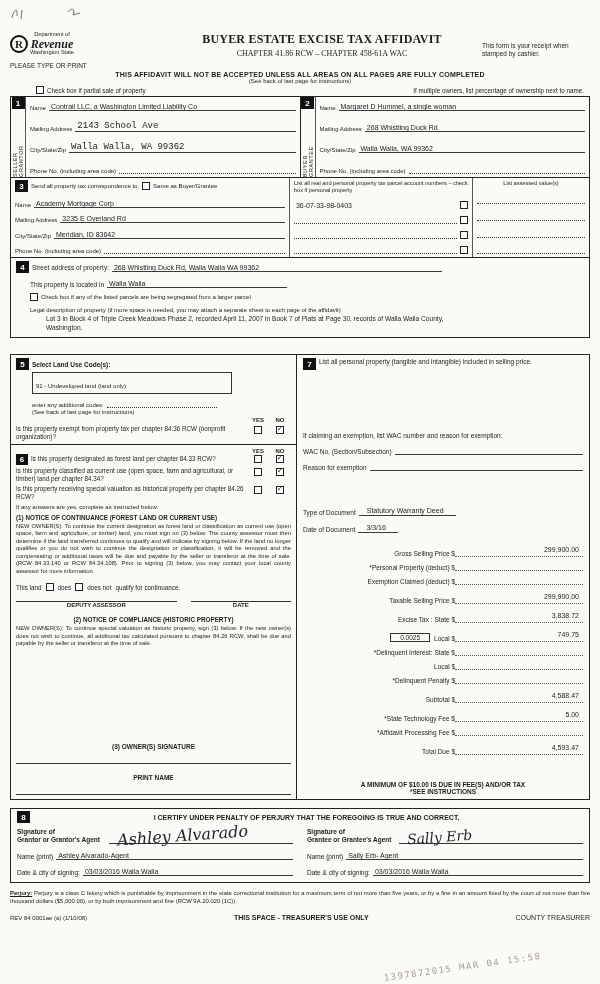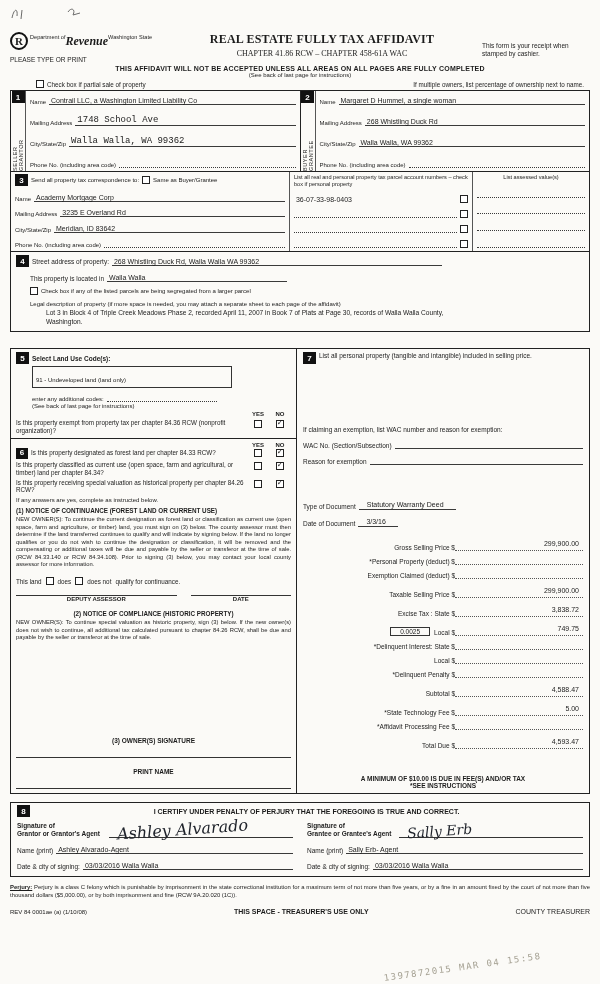--- a/index.html
+++ b/index.html
@@ -22,21 +22,21 @@
   .fill { font-size:7px; }
   .fillmono { font-family:"Liberation Mono", monospace; font-size:9px; }
 
   
   .scribbles { position:absolute; top:4px; left:8px; opacity:.75; }
   .hdr { display:flex; margin-top:26px; }
   .logo { width:152px; }
   .logorow { display:flex; align-items:center; gap:2px; }
   .logocircle { width:18px; height:18px; border:2px solid #111; border-radius:50%; display:flex;
                 align-items:center; justify-content:center; font-weight:bold; font-size:11px; font-family:"Liberation Serif",serif; }
-  .logotxt { display:flex; flex-direction:row; line-height:1.05; }
+  .logotxt { display:flex; flex-direction:column; line-height:1.05;align-items:center; }
   .ptp { margin-top:6px; font-size:6.5px; }
   .titleblock { flex:1; text-align:center; }
   .title { font-family:"Liberation Serif", serif; font-weight:bold; font-size:12px; letter-spacing:.2px; }
   .chapter { font-family:"Liberation Serif", serif; font-size:8px; margin-top:2px; }
   .receipt { width:108px; font-size:6.5px; line-height:1.25; padding-top:10px; }
   .warning { text-align:center; font-size:7px; font-weight:bold; margin-top:2px; letter-spacing:.2px; }
   .seeback { text-align:center; font-size:6px; }
   .partialrow { display:flex; align-items:center; gap:3px; margin:2px 0 2px 26px; font-size:6.3px; }
   .partialrow .right { margin-left:auto; margin-right:6px; }
 
@@ -127,21 +127,21 @@
         <div class="logocircle">R</div>
         <div class="logotxt">
           <span class="l55">Department of</span>
           <span class="b serif" style="font-size:12px; font-style:italic;">Revenue</span>
           <span class="l55">Washington State</span>
         </div>
       </div>
       <div class="ptp">PLEASE TYPE OR PRINT</div>
     </div>
     <div class="titleblock">
-      <div class="title">REAL ESTATE FULLY TAX AFFIDAVIT</div>
+      <div class="title">BUYER ESTATE EXCISE TAX AFFIDAVIT</div>
       <div class="chapter">CHAPTER 41.86 RCW – CHAPTER 458-61A WAC</div>
     </div>
     <div class="receipt">
       <span>This form is your receipt</span>
       <span>when stamped by cashier.</span>
     </div>
   </div>
 
   <div class="warning">THIS AFFIDAVIT WILL NOT BE ACCEPTED UNLESS ALL AREAS ON ALL PAGES ARE FULLY COMPLETED</div>
   <div class="seeback">(See back of last page for instructions)</div>
@@ -165,21 +165,21 @@
       <div class="pfields">
         <div class="frow">
           <span class="l6">Name</span>
           <span class="ul">
               <span class="fill">Contrail LLC, a Washington Limited Liability Co</span>
             </span>
         </div>
         <div class="frow">
           <span class="l6">Mailing Address</span>
           <span class="ul">
-              <span class="fillmono">1748 School Ave</span>
+              <span class="fillmono">2143 School Ave</span>
             </span>
         </div>
         <div class="frow">
           <span class="l6">City/State/Zip</span>
           <span class="ul">
               <span class="fillmono">Walla Walla, WA 99362</span>
             </span>
         </div>
         <div class="frow">
           <span class="l6">Phone No. (including area code)</span>

